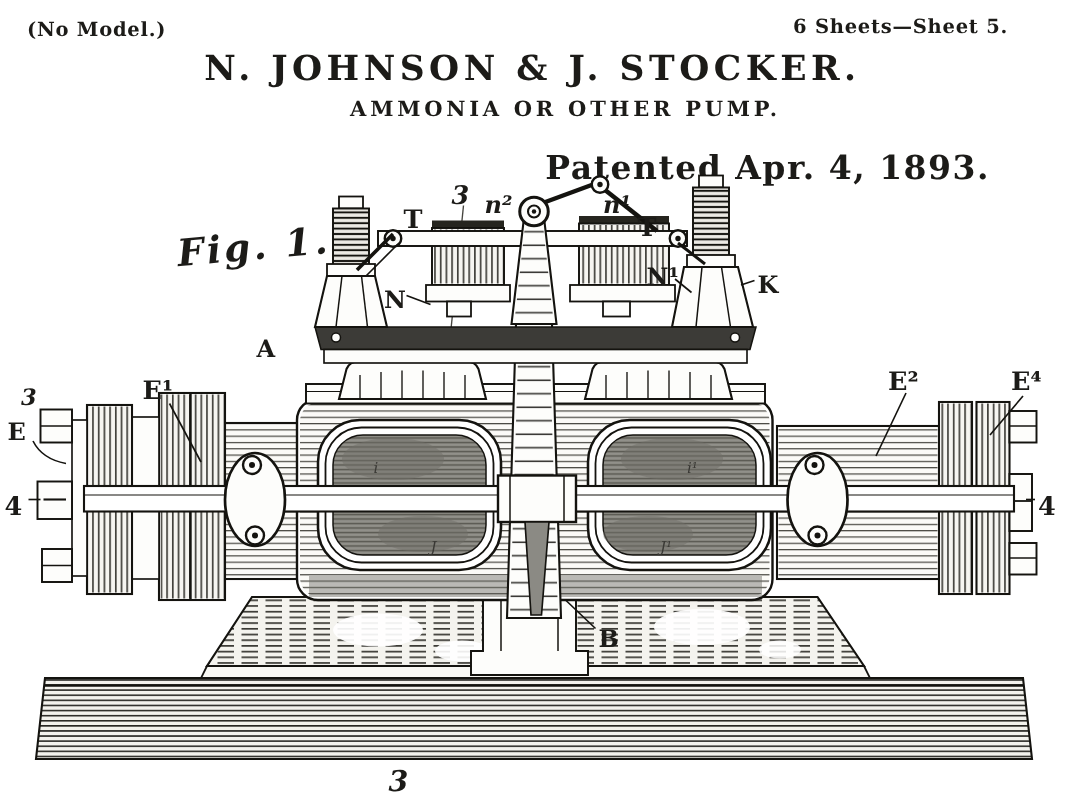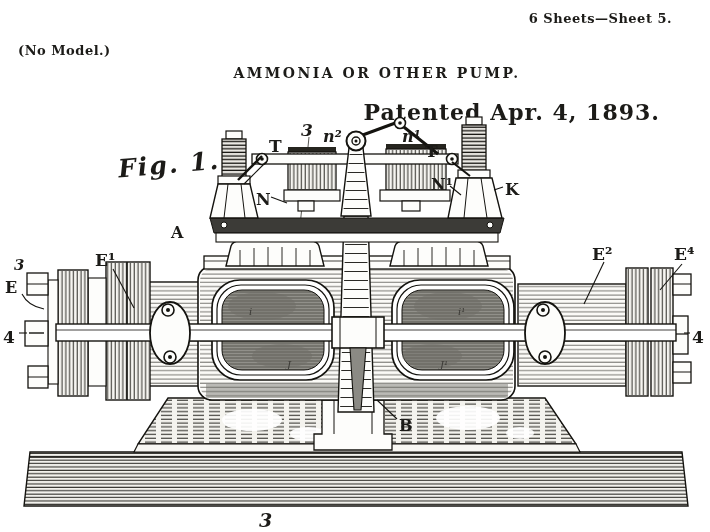--- a/index.html
+++ b/index.html
@@ -2,40 +2,41 @@
 <html><head>
 <meta charset="utf-8">
 <style>
   html,body{margin:0;padding:0;background:#e8e8e8;}
   .page{
     position:relative;width:710px;height:532px;margin:0 auto;
     background:#ffffff;overflow:hidden;
     font-family:"DejaVu Serif", serif;color:#1c1b18;
   }
   .hdr{position:absolute;white-space:nowrap;font-weight:bold;}
-  .no-model{left:18px;top:13px;font-size:13px;letter-spacing:.5px;margin-top:30px;}
+  .no-model{left:18px;top:13px;font-size:13px;letter-spacing:.5px;}
   .sheets{right:38px;top:11px;font-size:13px;letter-spacing:.5px;}
   .inventors{left:0;right:0;top:32px;text-align:center;font-size:23px;letter-spacing:3px;}
   .doc-title{left:0;right:0;top:65px;text-align:center;font-size:14px;letter-spacing:2.5px;margin-left:44px;}
   .pat-no{left:26px;top:84px;font-size:21px;letter-spacing:1px;}
   .pat-date{right:50px;top:99px;font-size:22px;letter-spacing:1px;}
   .fig-caption{
     position:absolute;left:118px;top:150px;font-size:25px;font-style:italic;
     font-weight:bold;letter-spacing:2px;transform:rotate(-5deg);
   }
   svg{position:absolute;left:0;top:0;}
   svg text{font-family:"DejaVu Serif", serif;}
 </style>
 </head>
 <body>
 
 <div class="page">
 
   <div class="hdr no-model">(No Model.)</div>
   <div class="hdr sheets">6 Sheets—Sheet 5.</div>
+  <div class="hdr inventors">N. JOHNSON &amp; J. STOCKER.</div>
   <div class="hdr doc-title">AMMONIA OR OTHER PUMP.</div>
   <div class="hdr pat-date">Patented Apr. 4, 1893.</div>
 
   <div class="fig-caption">Fig. 1.</div>
 
   <svg width="710" height="532" viewBox="0 0 710 532">
     <defs>
       <pattern id="ph" width="7" height="4.2" patternUnits="userSpaceOnUse">
         <rect width="7" height="4.2" fill="#fbfaf7"></rect>
           <line x1="0" y1="1" x2="7" y2="1" stroke="#45443e" stroke-width="0.8"></line>

